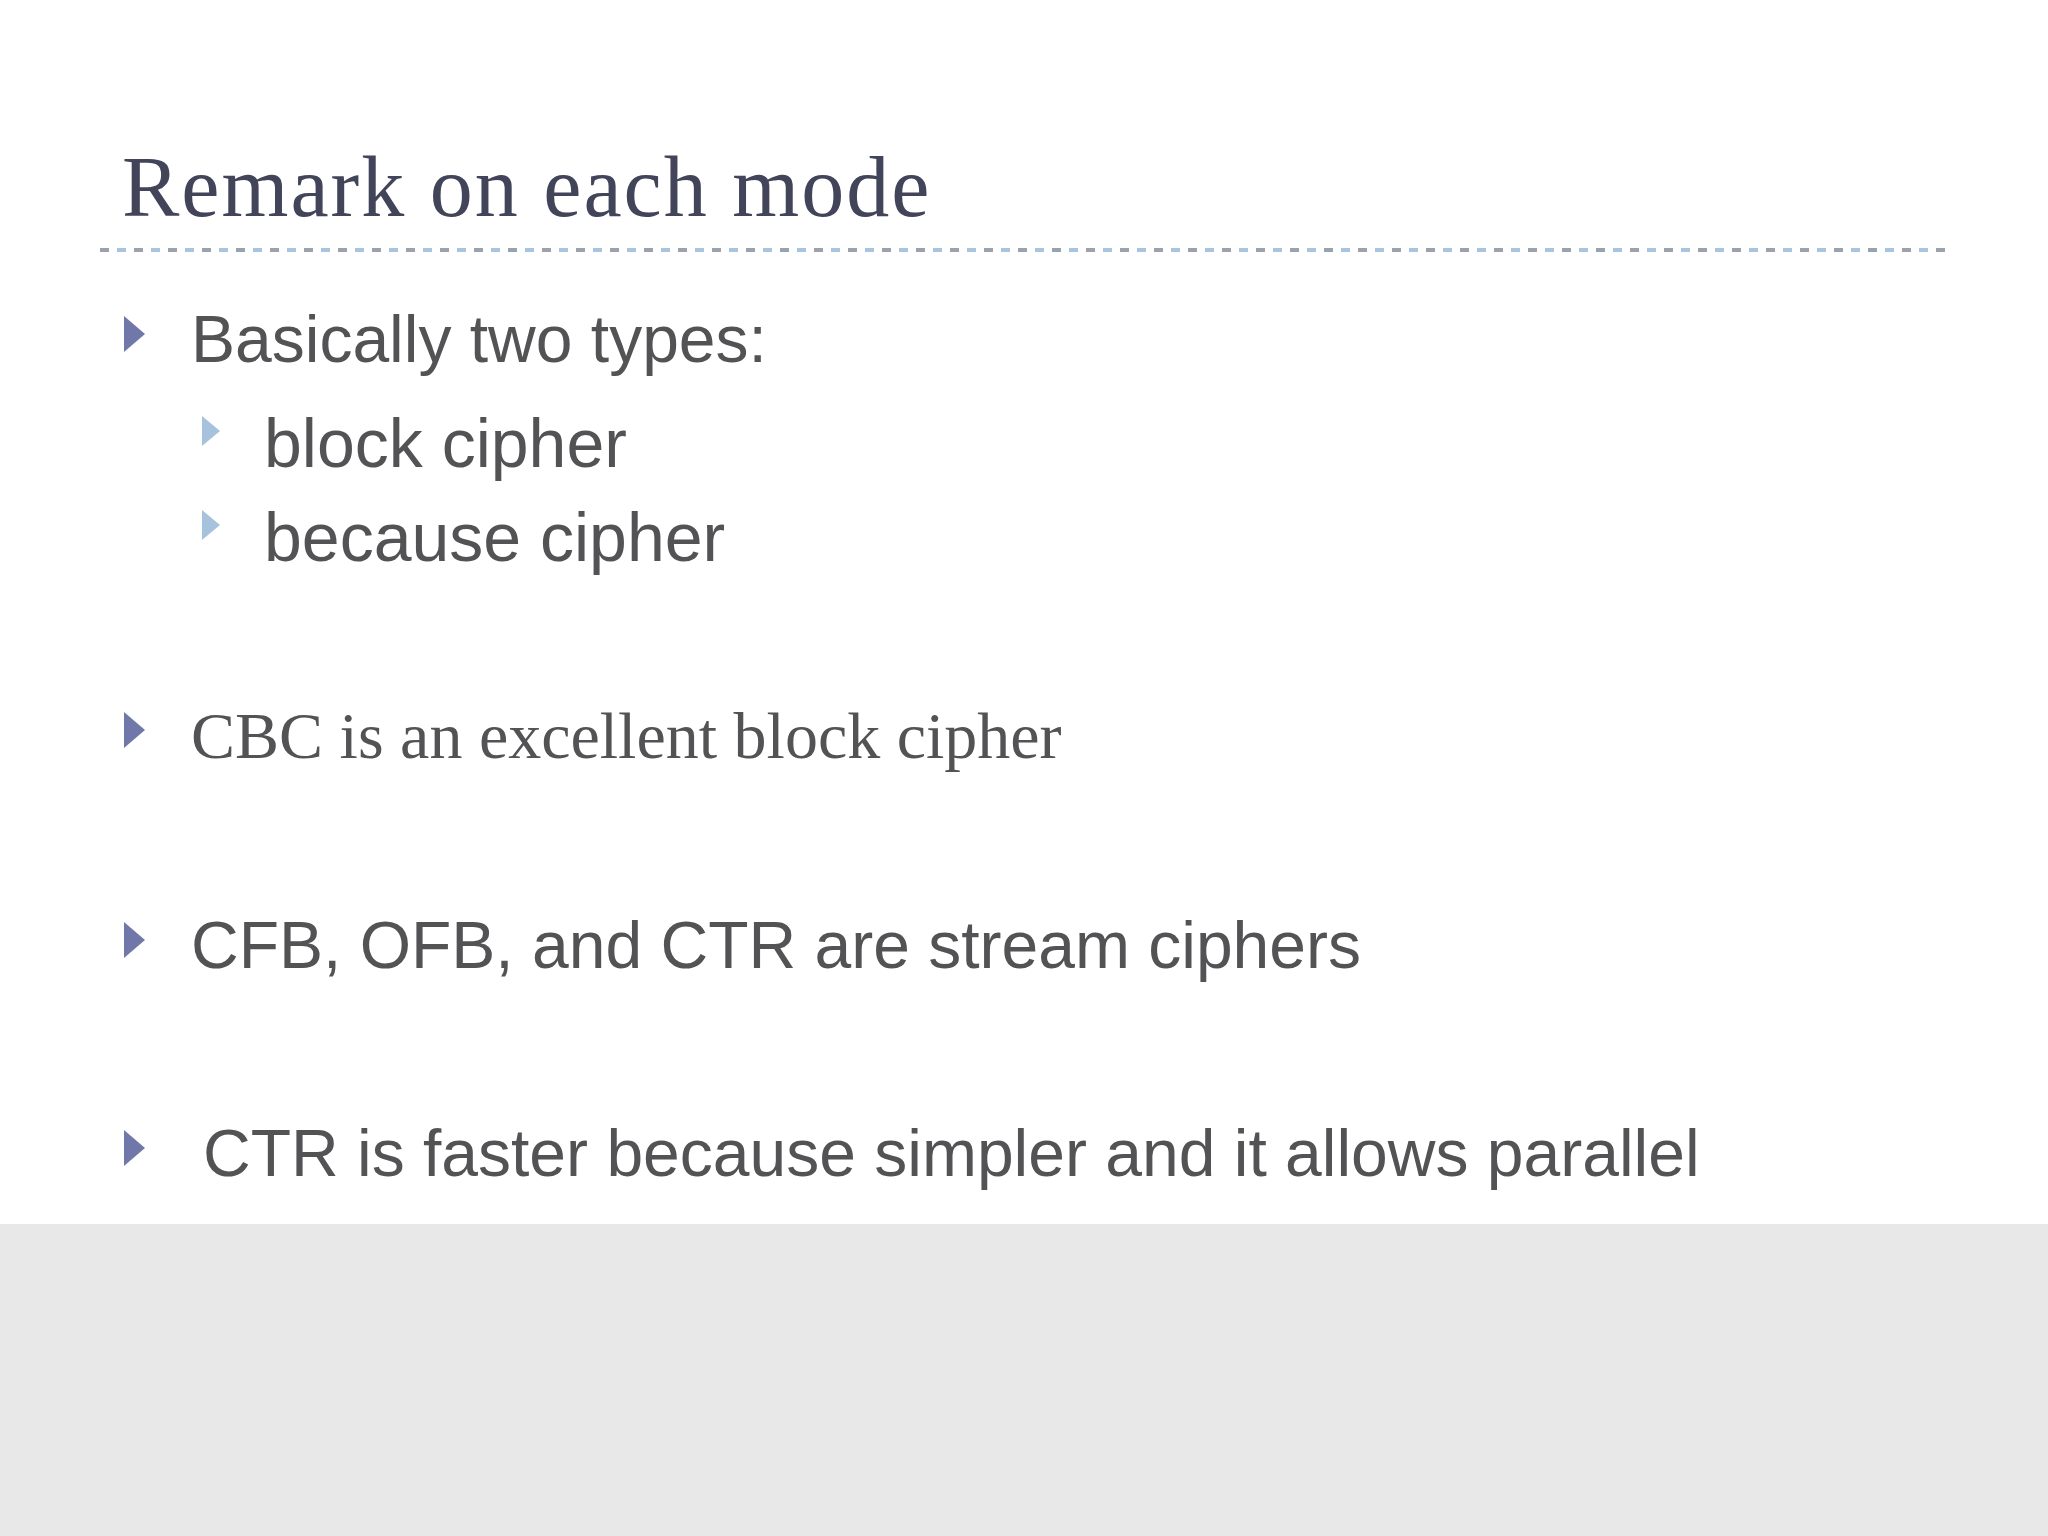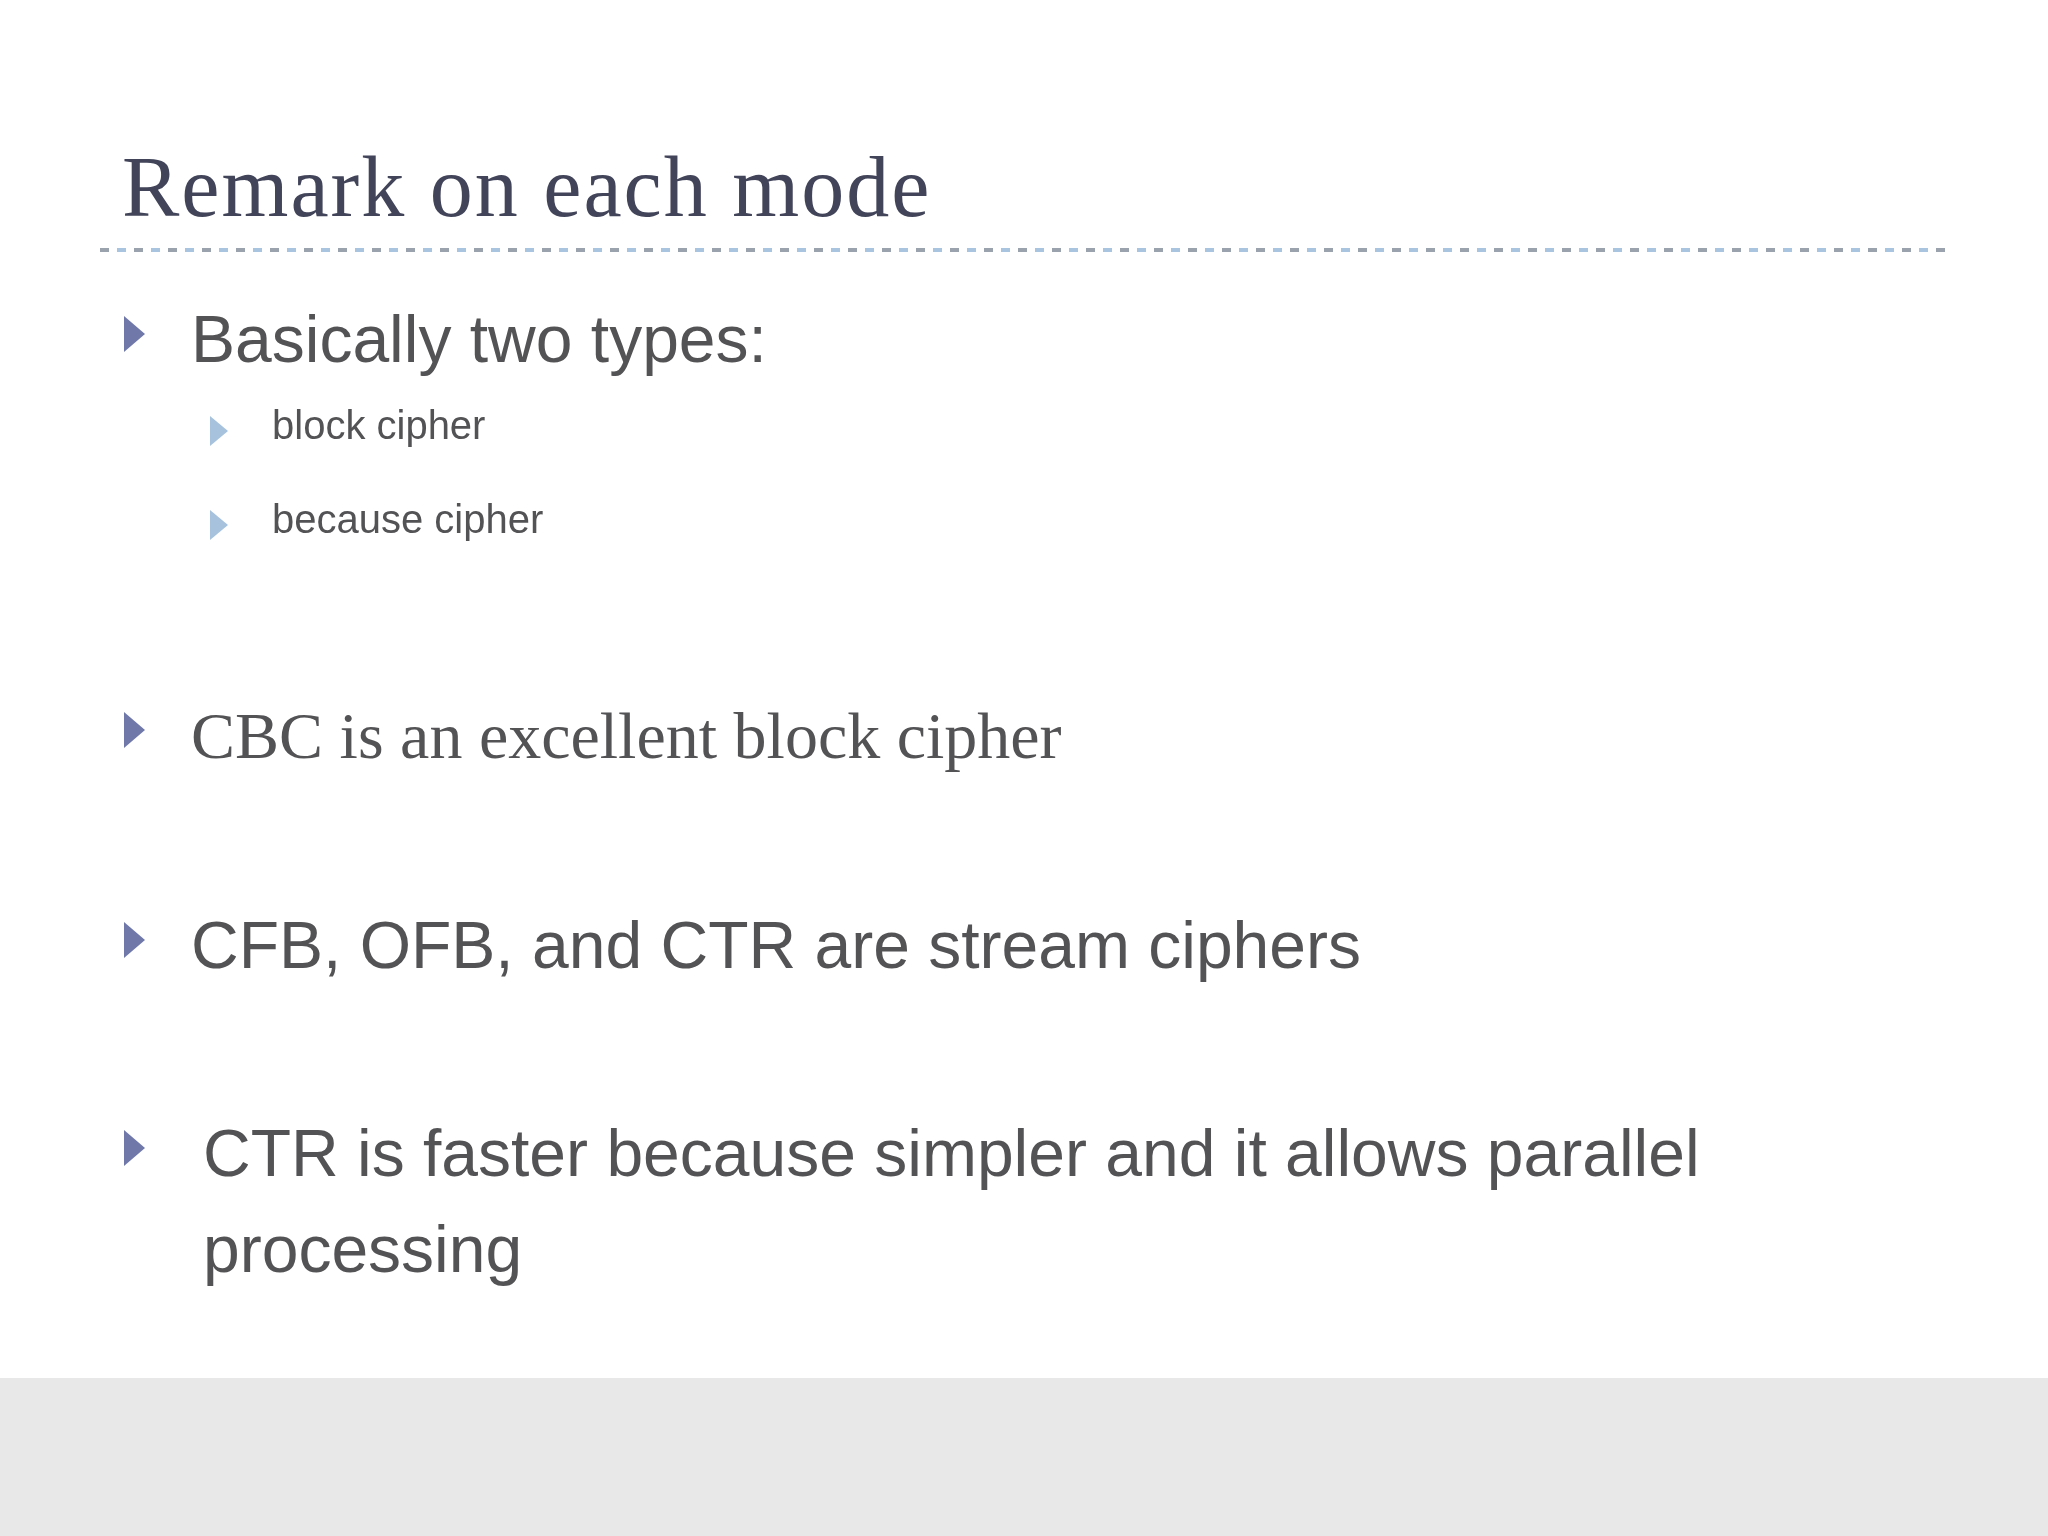--- a/index.html
+++ b/index.html
@@ -1,19 +1,19 @@
 <!DOCTYPE html>
 <html style="--title: #42455a; --body-text: #535356; --bullet-level1: #6f78a9; --bullet-level2: #a6c2dc; --page-triangle: #9cb9d5; --page-text: #4a4a4c; --dash-gray: #9aa3ad; --dash-blue: #a9c4de;"><head>
 <meta charset="utf-8">
 <style>
   html, body { margin: 0; padding: 0; background: #e8e8e8; }
   .slide {
     position: relative;
     width: 2048px;
-    height: 1378px;
+    height: 1224px;
     background: #ffffff;
     overflow: hidden;
     font-family: "Liberation Sans", sans-serif;
   }
 
   
   .title {
     position: absolute;
     left: 122px;
     top: 138px;
@@ -47,21 +47,21 @@
   .bullet {
     position: absolute;
     display: flex;
     align-items: flex-start;
     color: var(--body-text, #535356);
   }
   .bullet .txt { display: block; }
 
   .lvl1 { left: 124px; font-size: 66px; line-height: 1.45; justify-content: center; }
   .lvl1 .txt { margin-left: 46px; }
-  .lvl2 { left: 185px; font-size: 40px; line-height: 1.35; padding-left: 25px; }
+  .lvl2 { left: 177px; font-size: 68px; line-height: 1.35; padding-left: 25px; }
   .lvl2 .txt { margin-left: 44px; }
 
   .r0 { top: 292px; }
   .r1 { top: 398px; }
   .r2 { top: 492px; }
   .r3 { top: 688px; font-family: Liberation Serif, serif; }
   .r4 { top: 898px; }
   .r5 { top: 1106px; gap: 12px; }
   .r5 .txt { max-width: 1600px; }
 

